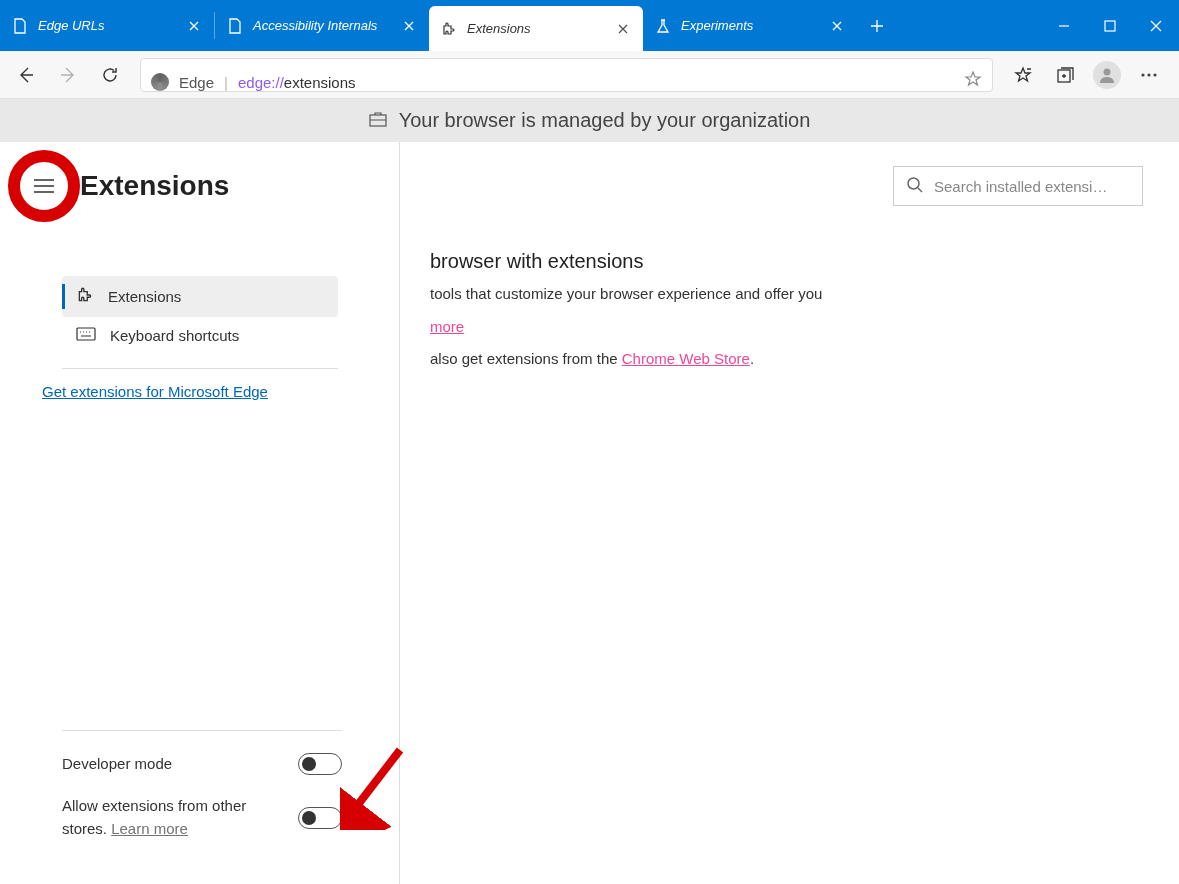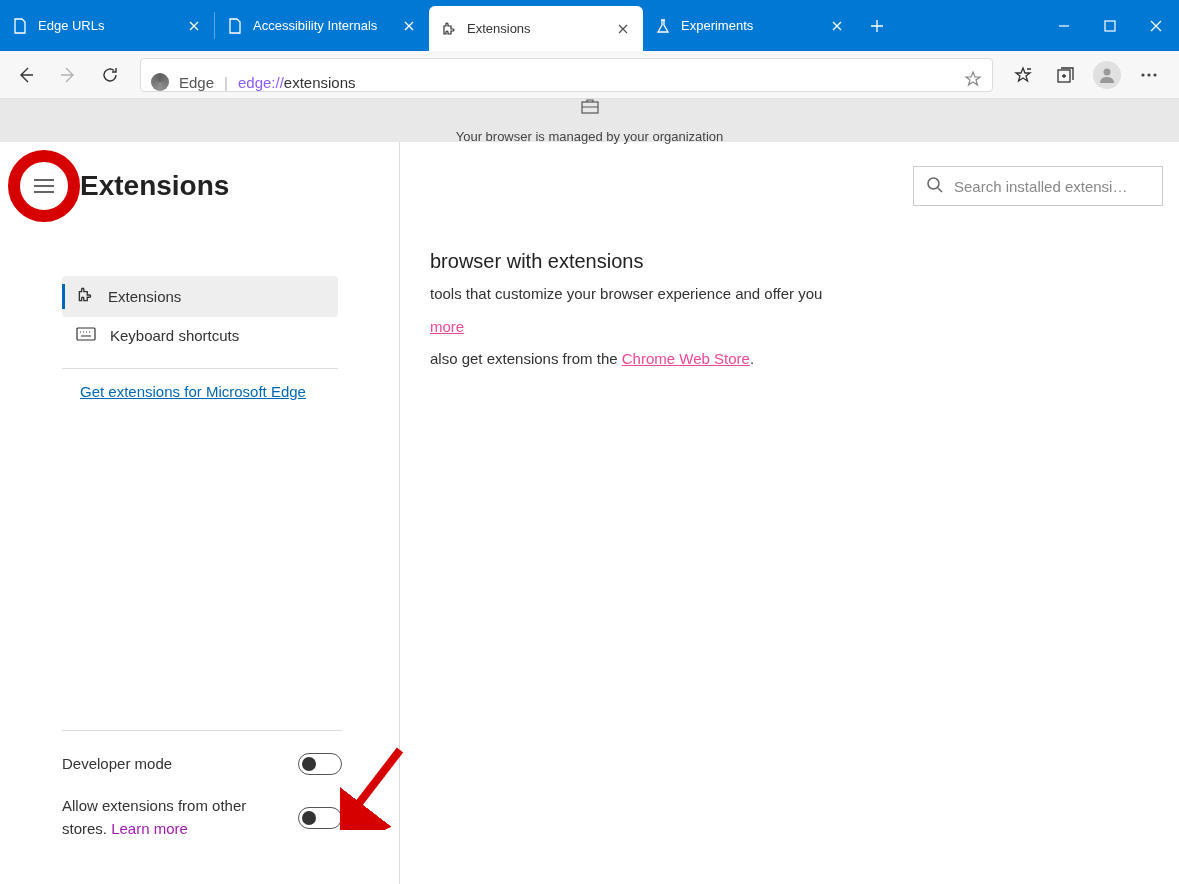--- a/index.html
+++ b/index.html
@@ -1,20 +1,20 @@
 <!DOCTYPE html>
 <html><head>
 <meta charset="utf-8">
 <style>
 * { margin: 0; padding: 0; box-sizing: border-box; font-family: "Segoe UI", Arial, sans-serif; }
 body { width: 1179px; height: 884px; overflow: hidden; background: #fff; position: relative; }
 
 
 .titlebar { height: 51px; background: #0078d4; display: flex; align-items: stretch; position: relative; }
-.tab { display: flex; align-items: center; padding: 0 12px; gap: 10px; color: #fff; font-size: 13px; position: relative; min-width: 214px; }
+.tab { display: flex; align-items: center; padding: 0 12px; gap: 10px; color: #fff; font-size: 13px; position: relative; min-width: 214px; font-style: italic; }
 .tab.active { background: #fff; color: #333; border-radius: 6px 6px 0 0; margin-top: 6px; }
 .tab-sep { width: 1px; background: rgba(255,255,255,0.35); margin: 12px 0; }
 .tab .favicon { width: 16px; height: 16px; display:flex; align-items:center; justify-content:center; flex-shrink:0; }
 .tab .close { width: 16px; height: 16px; display:flex; align-items:center; justify-content:center; margin-left:auto; cursor:pointer; }
 .tab.active .close svg path { stroke:#555; }
 .newtab { width: 40px; display:flex; align-items:center; justify-content:center; cursor:pointer; }
 .win-controls { position:absolute; right:0; top:0; height:100%; display:flex; }
 .win-btn { width:46px; display:flex; align-items:center; justify-content:center; cursor:pointer; }
 
 
@@ -24,44 +24,44 @@
 .addressbar { flex:1; height:34px; background:#fff; border:1px solid #ddd; border-radius:4px; margin:0 8px; display:flex; align-items:flex-end; padding:0 10px; gap:10px; font-size:15px; color:#555; }
 .addressbar .edge-logo { width:18px; height:18px; border-radius:50%; background: conic-gradient(#606060,#909090,#606060); flex-shrink:0; }
 .addressbar .sep { color:#bbb; }
 .addressbar .url-light { color:#8b5cf6; }
 .addressbar .url-dark { color:#333; }
 .addressbar .star { margin-left:auto; }
 .right-icons { display:flex; align-items:center; gap:2px; padding-right:4px; }
 .avatar { width:28px; height:28px; border-radius:50%; background:#e0e0e0; display:flex; align-items:center; justify-content:center; }
 
 
-.managed { height:43px; background:#e8e8e8; display:flex; align-items:center; justify-content:center; gap:12px; font-size:13px; color:#444;flex-direction:column; }
+.managed { height:43px; background:#e8e8e8; display:flex; align-items:center; justify-content:center; gap:12px; font-size:20px; color:#444; }
 
 
 .content { display:flex; height: calc(884px - 51px - 48px - 43px); position:relative; }
 .sidebar { width:400px; border-right:1px solid #ddd; position:relative; padding: 24px 30px 24px 30px; display:flex; flex-direction:column; }
 .side-header { display:flex; align-items:center; gap:10px; margin-bottom:30px; position:relative; }
 .hamburger-wrap { position:relative; width:40px; height:40px; display:flex; align-items:center; justify-content:center; }
 .red-circle { position:absolute; left:-22px; top:-16px; width:72px; height:72px; border:12px solid #d60000; border-radius:50%; background:#fff; z-index:5; display:flex; align-items:center; justify-content:center; }
 .page-title { font-size:28px; font-weight:600; color:#222; z-index:6; position:relative; }
 .nav { margin-top:40px; }
 .nav-item { display:flex; align-items:center; gap:14px; padding:10px 14px; font-size:15px; color:#333; border-radius:4px; cursor:pointer; margin-left:32px; width:276px; }
 .nav-item.active { background:#eee; position:relative; }
 .nav-item.active::before { content:""; position:absolute; left:0; top:8px; bottom:8px; width:3px; background:#0067b8; }
 .side-divider { height:1px; background:#ddd; margin:14px 0 14px 32px; width:276px; }
-.get-link { color:#0067b8; text-decoration:underline; font-size:15px; cursor:pointer; margin-left:50px; }
+.get-link { color:#0067b8; text-decoration:underline; font-size:15px; cursor:pointer; margin-left:12px; }
 .side-bottom { margin-top:auto; border-top:1px solid #ddd; padding-top:22px; margin-left:32px; width:280px; }
 .toggle-row { display:flex; align-items:center; justify-content:space-between; font-size:15px; color:#333; margin-bottom:20px; gap:14px; }
 .toggle-row .lbl { max-width:190px; line-height:1.5; }
 .toggle { width:44px; height:22px; border:1px solid #555; border-radius:11px; background:#fff; position:relative; cursor:pointer; flex-shrink:0; }
 .toggle::after { content:""; position:absolute; left:3px; top:3px; width:14px; height:14px; background:#333; border-radius:50%; }
-.learn-link { color:#a21caf; cursor:pointer; }
+.learn-link { color:#737373; text-decoration:underline; cursor:pointer; }
 
 .main { flex:1; padding:24px 30px; position:relative; }
-.search-wrap { position:absolute; right:16px; top:24px; }
+.search-wrap { position:absolute; right:36px; top:24px; }
 .search-box { width:250px; height:40px; border:1px solid #ccc; background:#fff; display:flex; align-items:center; padding:0 12px; gap:10px; font-size:15px; color:#888; }
 .search-box input { border:none; outline:none; font-size:15px; flex:1; color:#333; }
 .search-box input::placeholder { color:#888; }
 .main h2 { font-size:20px; font-weight:400; margin-top:84px; color:#222; }
 .main p { font-size:15px; color:#333; margin-top:10px; line-height:1.5; }
 .link { color:#ec4899; text-decoration:underline; cursor:pointer; }
 .store-line { margin-top:210px; font-size:15px; }
 
 
 .arrow { position:absolute; left:340px; top:740px; pointer-events:none; z-index:10; }

